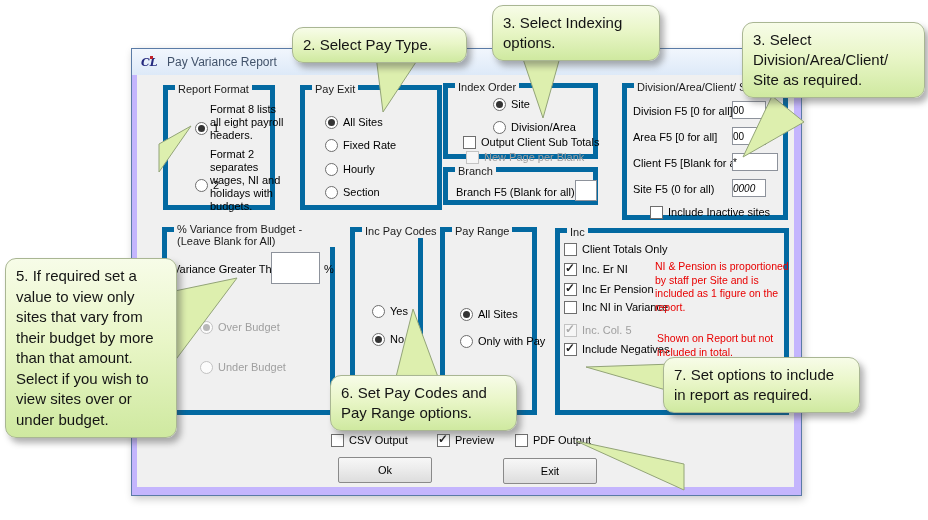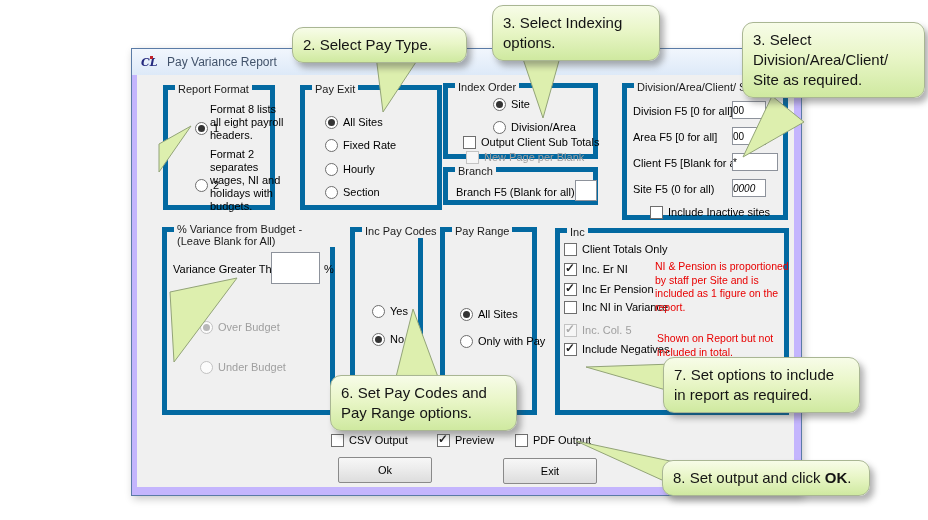--- a/index.html
+++ b/index.html
@@ -243,23 +243,23 @@
 
   <div class="callout" style="left:292px;top:27px;width:175px;white-space:nowrap">
     <span>2. Select Pay Type.</span>
   </div>
   <div class="callout" style="left:492px;top:5px;width:168px">
     <span>3. Select Indexing options.</span>
   </div>
   <div class="callout" style="left:742px;top:22px;width:183px">
     <span>3. Select Division/Area/Client/ Site as required.</span>
   </div>
+  <div class="callout" style="left:5px;top:258px;width:172px;line-height:20.5px">
+    <span>5. If required set a value to view only sites that vary from their budget by more than that amount. Select if you wish to view sites over or under budget.</span>
+  </div>
   <div class="callout" style="left:330px;top:375px;width:187px">
     <span>6. Set Pay Codes and Pay Range options.</span>
   </div>
   <div class="callout" style="left:663px;top:357px;width:197px">
     <span>7. Set options to include in report as required.</span>
   </div>
-  <div class="callout" style="left:662px;top:460px;width:208px">
-    <span>8. Set output and click </span><b>OK</b><span>.</span>
-  </div>
 
 </div>
 
 </body></html>

